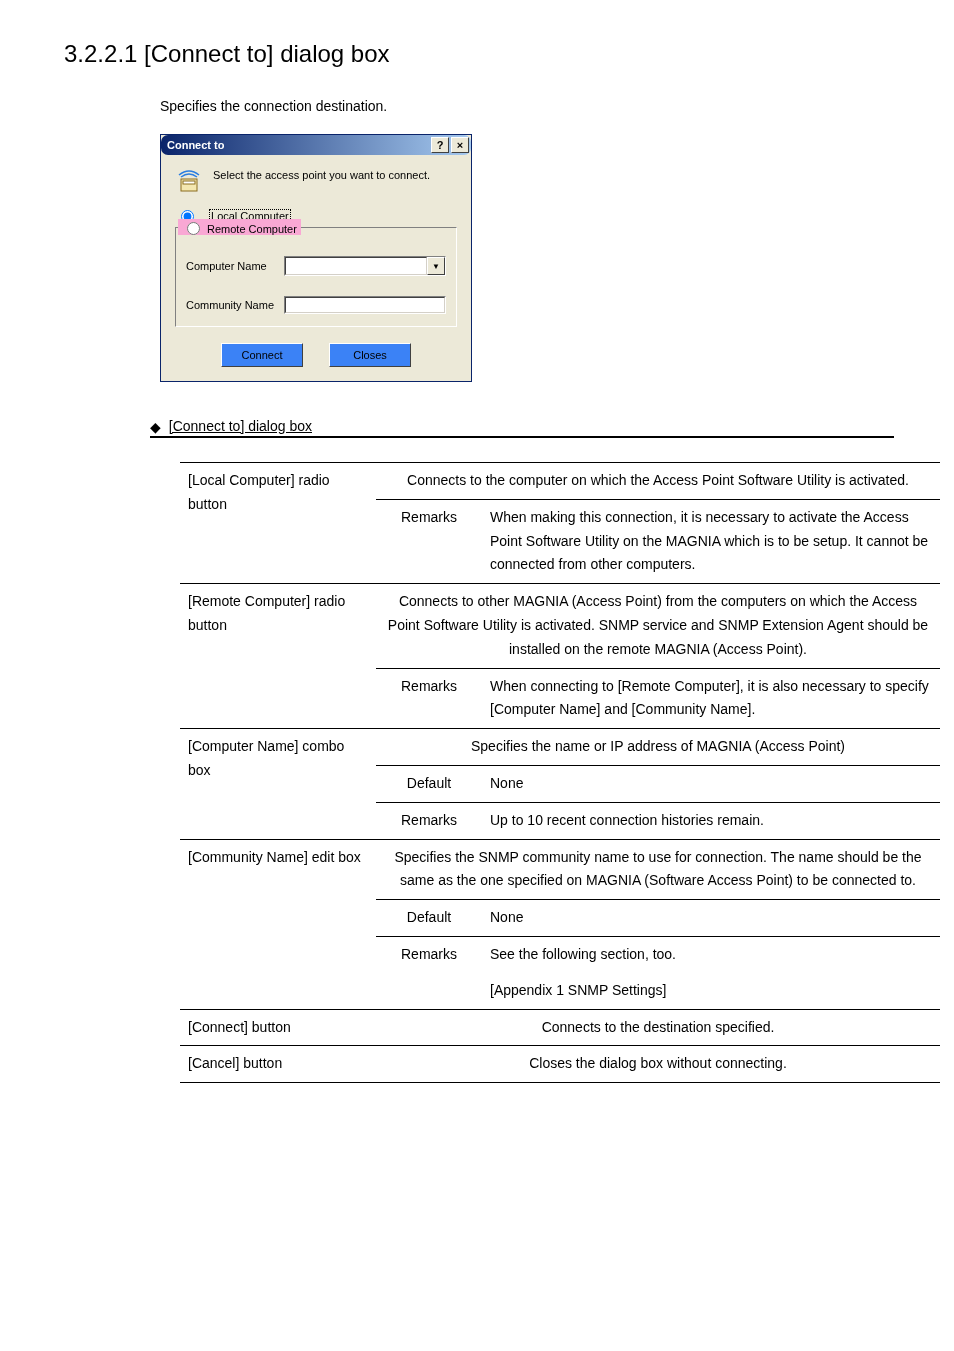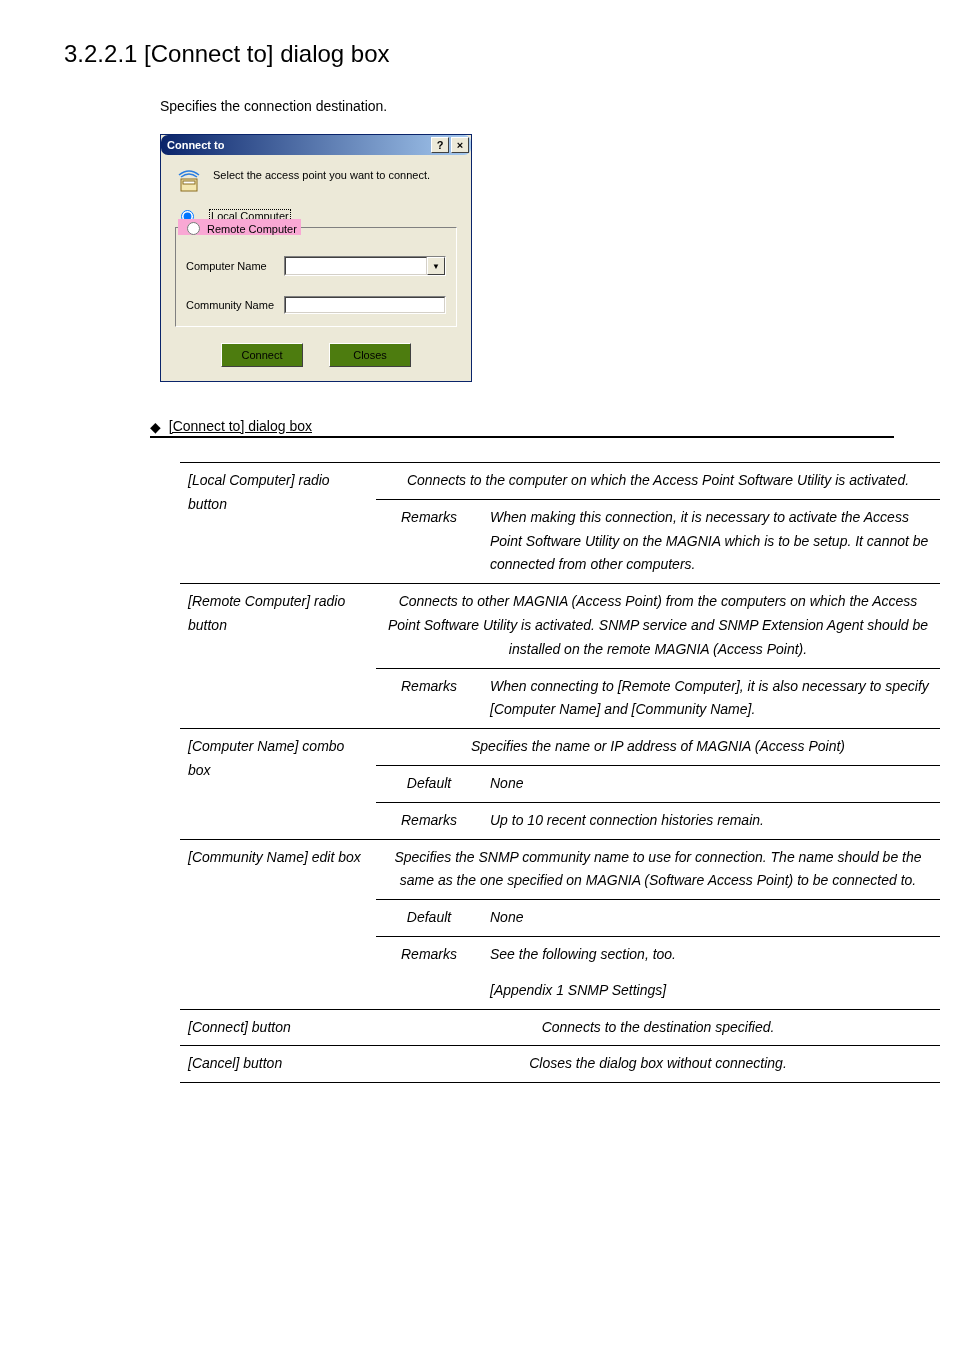--- a/index.html
+++ b/index.html
@@ -170,21 +170,21 @@
   }
   .dlg-buttons {
     display: flex;
     justify-content: center;
     gap: 26px;
     margin-top: 16px;
   }
   .dlg-btn {
     width: 80px;
     height: 22px;
-    background: #4d7c0f;
+    background: #3b82f6;
     border: 1px solid #fff;
     border-right-color: #404040;
     border-bottom-color: #404040;
     font-size: 11px;
     display: flex;
     align-items: center;
     justify-content: center;
     cursor: pointer;
   }
 
@@ -203,21 +203,20 @@
   .sec-head .sec-title {
     text-decoration: underline;
     font-size: 14px;
   }
 
   table.desc {
     margin: 24px 0 0 120px;
     border-collapse: collapse;
     width: 760px;
     font-size: 14px;
-    font-style: italic;
   }
   table.desc td {
     vertical-align: top;
     padding: 6px 8px;
     line-height: 1.7;
   }
   .top-line td { border-top: 1px solid #000; }
   .sub-line td.c2, .sub-line td.c3 { border-top: 1px solid #000; }
   .bottom-line td { border-bottom: 1px solid #000; }
   td.c1 { width: 180px; }

